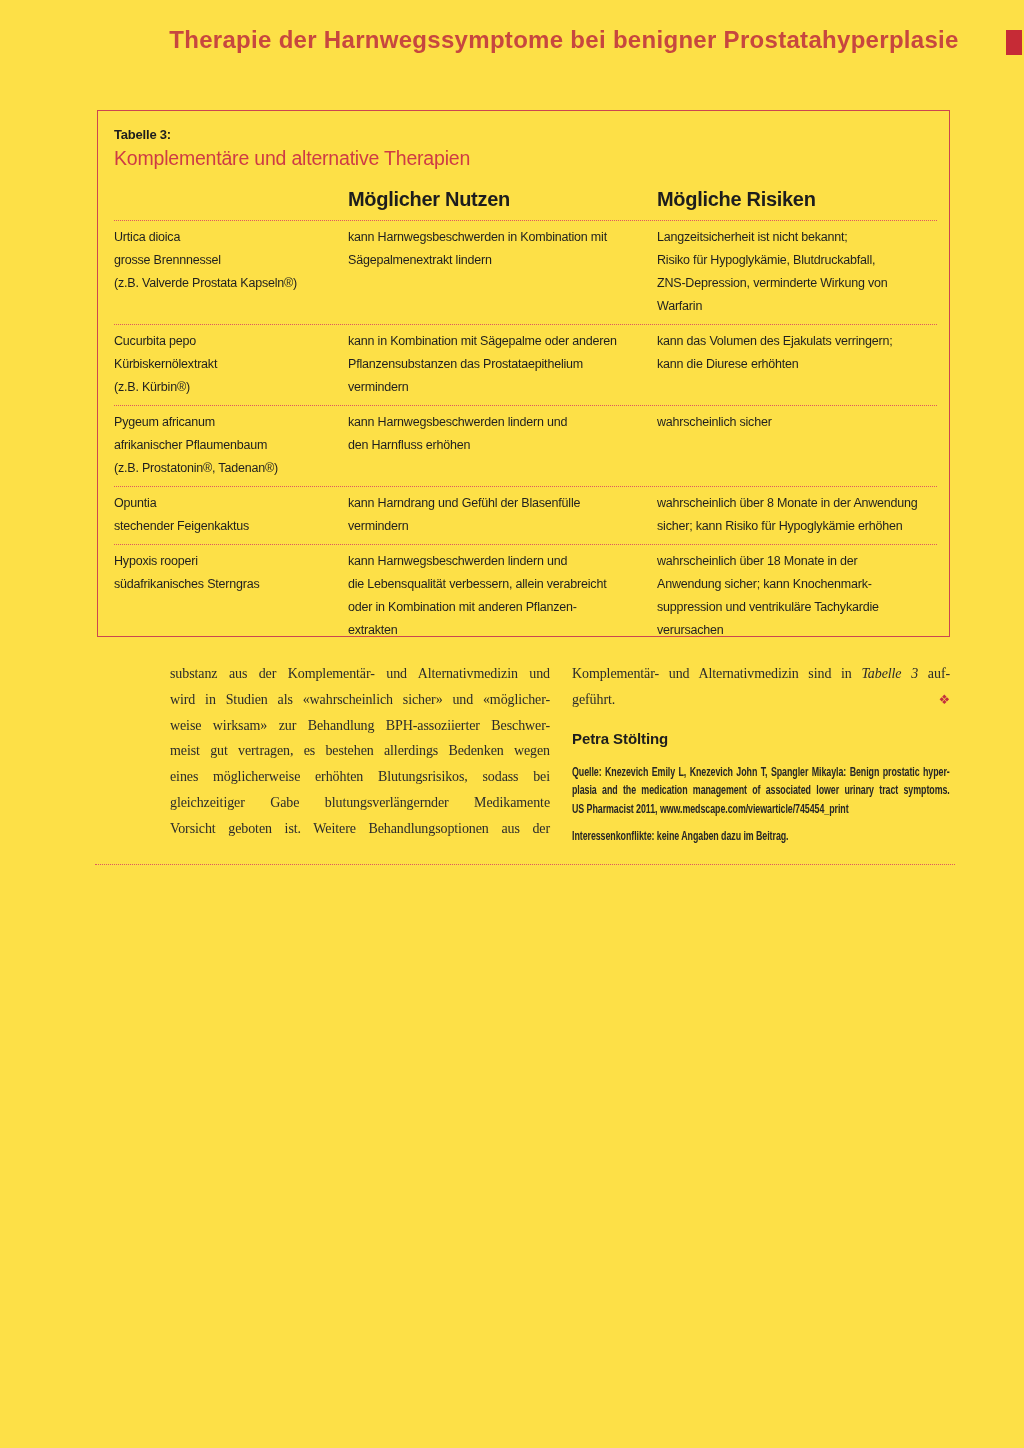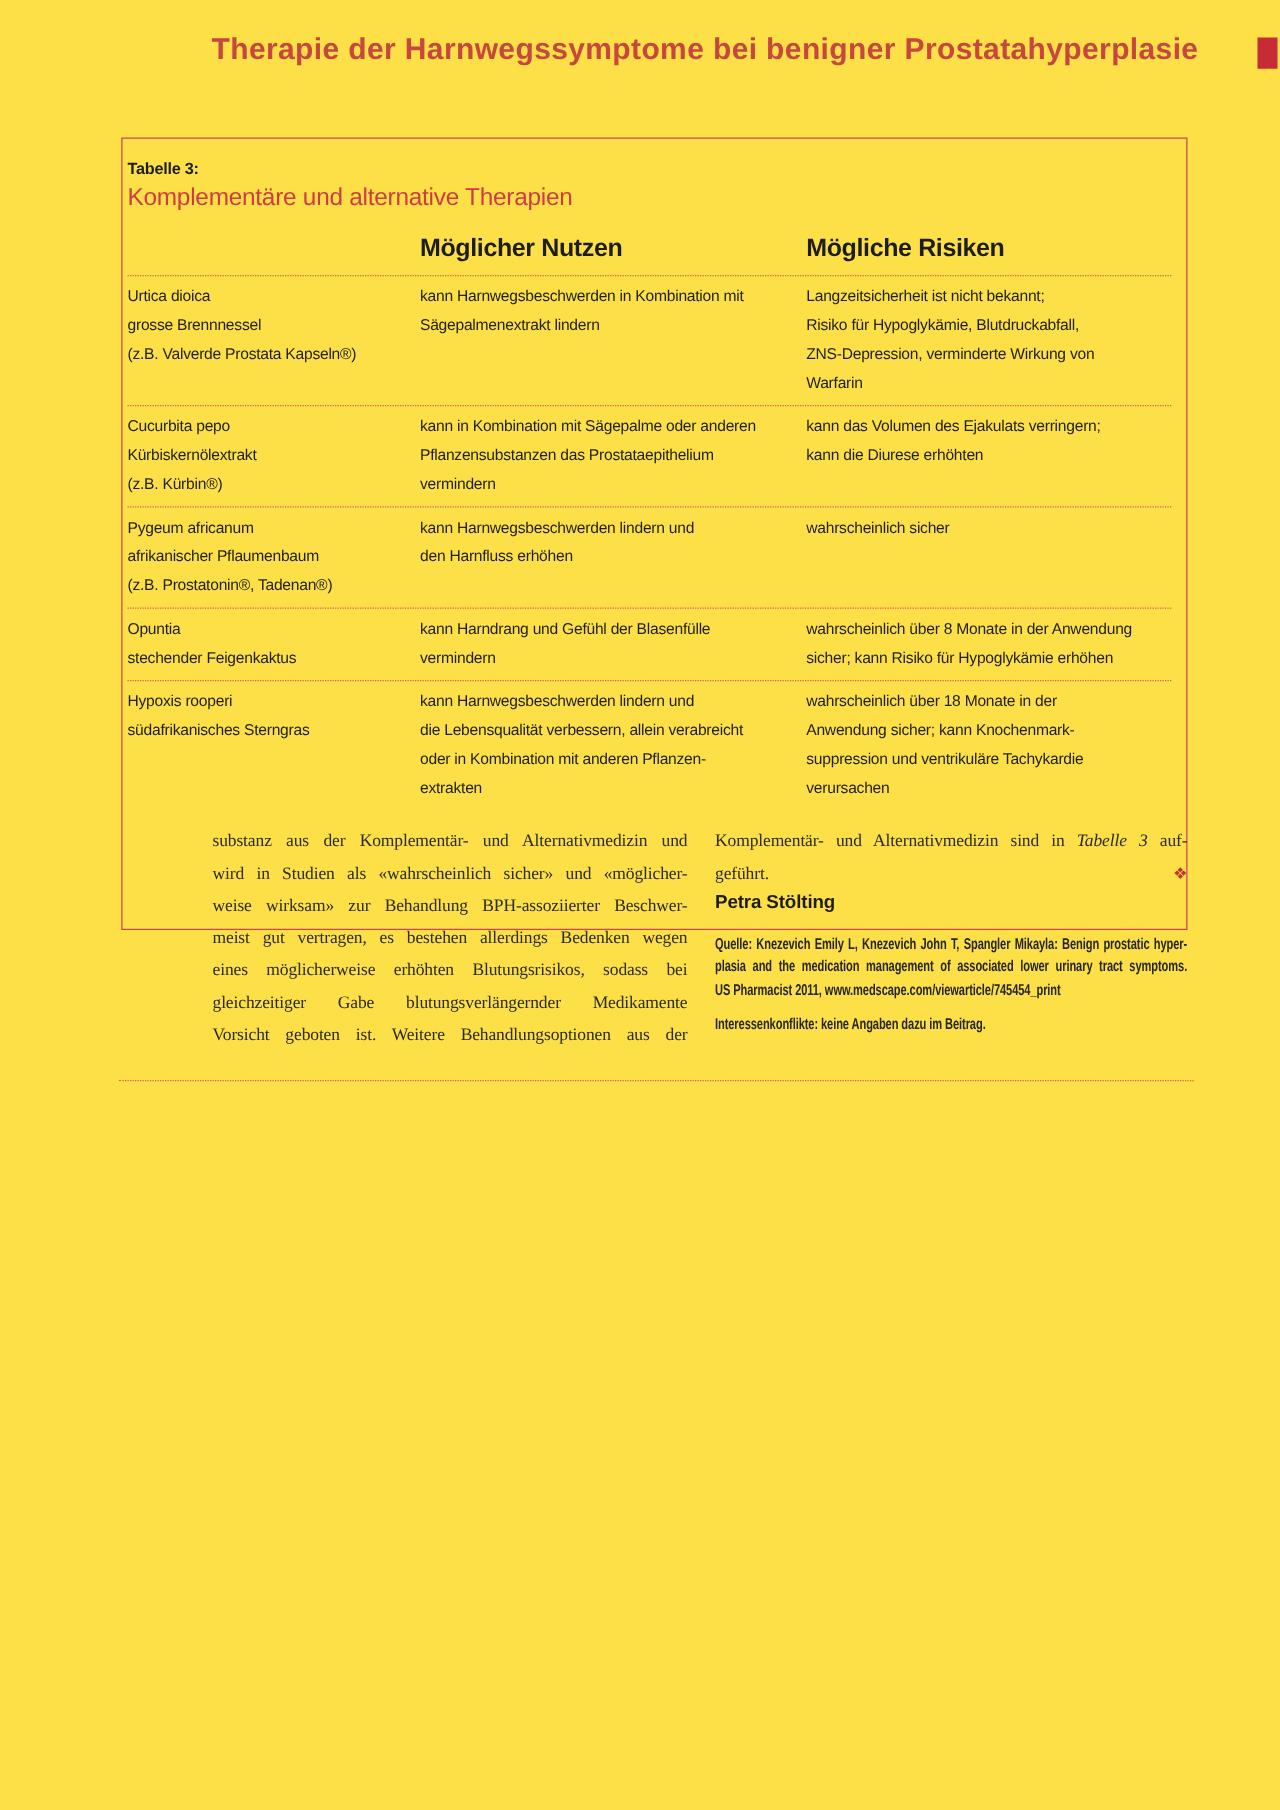--- a/index.html
+++ b/index.html
@@ -29,24 +29,24 @@
     position: absolute;
     left: 1006px; top: 30px;
     width: 16px; height: 25px;
     background: #c62b36;
   }
 
   
   .tablebox {
     position: absolute;
     left: 97px; top: 110px;
-    width: 853px; height: 634px;
+    width: 853px; height: 527px;
     box-sizing: border-box;
     border: 1.5px solid #cb4650;
-    padding: 16px 12px 0 4px;
+    padding: 16px 12px 0 16px;
     overflow: hidden;
   }
   .table-label {
     font-size: 13px;
     font-weight: bold;
     color: #1d1d1d;
     letter-spacing: -0.2px;
   }
   .table-title {
     margin-top: 5px;
@@ -92,21 +92,21 @@
     letter-spacing: -0.1px;
     color: #2b2b2b;
   }
   .bodyline { line-height: 25.8px; }
   .jline { text-align: justify; text-align-last: justify; }
   .endline { display: flex; justify-content: space-between; align-items: baseline; line-height: 25.8px; text-align: right; }
   .italic { font-style: italic; }
   .end-mark { color: #c3323e; font-size: 13px; font-family: "DejaVu Sans", sans-serif; }
 
   .author {
-    margin-top: 0;
+    margin-top: 17px;
     font-family: "Liberation Sans", sans-serif;
     font-weight: bold;
     font-size: 15px;
     letter-spacing: -0.1px;
     color: #1d1d1d;
   }
   .source-block {
     margin-top: 16px;
     width: 532px;
     transform: scaleX(0.71);

